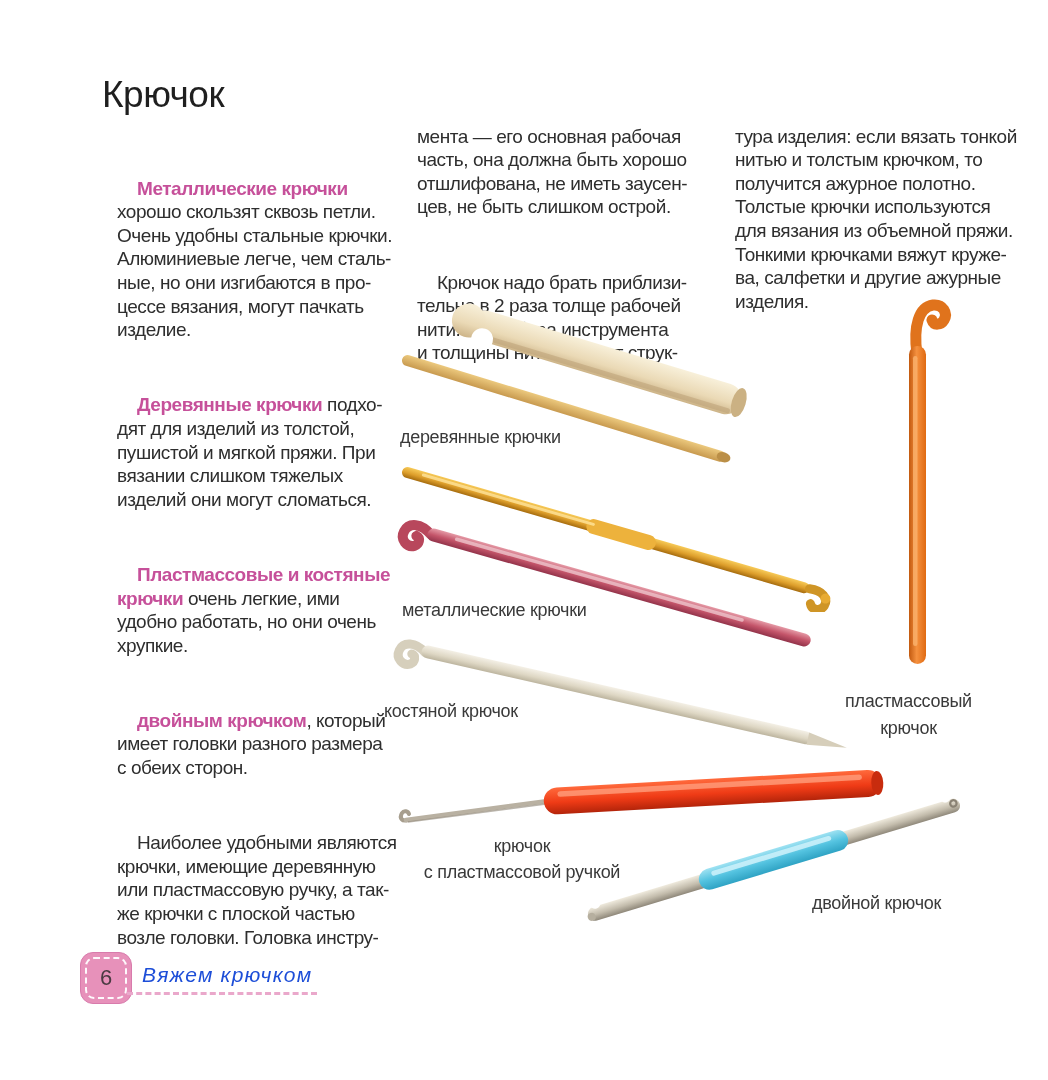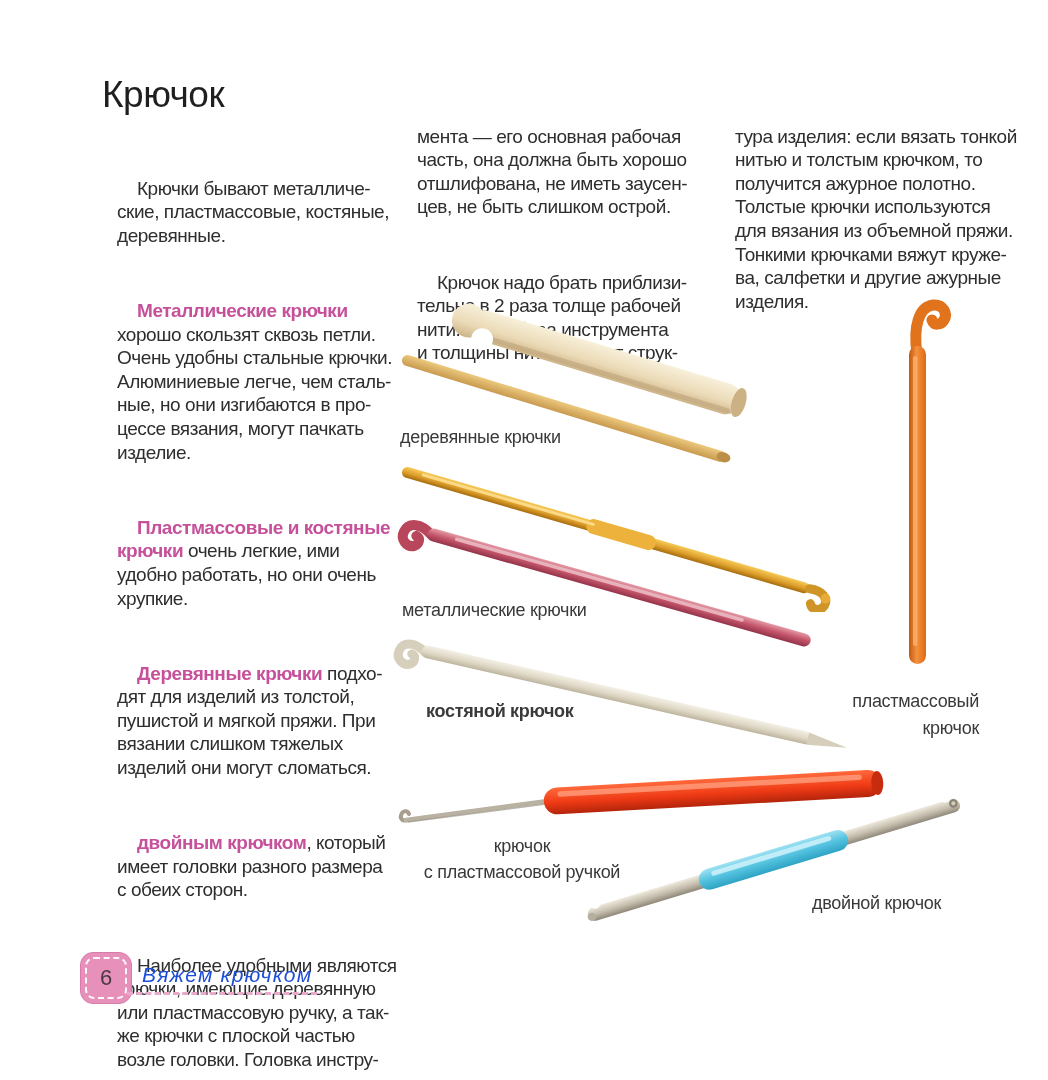--- a/index.html
+++ b/index.html
@@ -18,23 +18,23 @@
   .col-mid{left:403px;top:87px;width:330px;}
   .col-right{left:721px;top:87px;width:340px;}
   .para{white-space:pre-line;text-indent:20px;margin:14px;}
   .para.no-indent{text-indent:0;}
   .accent{color:#c6509a;font-weight:bold;}
   .caption{
     font-size:18px;color:#3a3a3a;letter-spacing:-0.3px;white-space:pre-line;line-height:26px;
   }
   .cap-wooden{left:400px;top:424px;}
   .cap-metal{left:402px;top:597px;}
-  .cap-bone{left:426px;top:698px;font-weight:bold;}
+  .cap-bone{left:384px;top:698px;}
   .cap-plastic-handle{left:392px;top:833px;width:260px;text-align:center;}
-  .cap-plastic{left:804px;top:688px;width:175px;text-align:right;line-height:27px;}
+  .cap-plastic{left:821px;top:688px;width:175px;text-align:center;line-height:27px;}
   .cap-double{left:812px;top:890px;}
   
   .page-badge{
     left:80px;top:952px;width:52px;height:52px;border-radius:13px;
     background:#e791ba;border:1px solid #d87bac;box-sizing:border-box;
   }
   .page-badge-inner{
     position:absolute;left:4px;top:4px;right:4px;bottom:4px;
     border:2px dashed rgba(255,255,255,0.95);border-radius:9px;
     display:flex;align-items:center;justify-content:center;
@@ -47,39 +47,36 @@
     left:127px;top:976px;width:190px;height:16px;border-bottom:3px dashed #eaa8cb;
   }
   svg{display:block;}
 </style>
 </head>
 <body>
 
 <div class="abs page-title">Крючок</div>
 
 <div class="abs col col-left">
-  <p class="para"><span>Крючки бывают металличе-
-ские, пластмассовые, костяные,
-деревянные.</span></p>
   <p class="para"><span class="accent">Металлические крючки</span><span>
 хорошо скользят сквозь петли.
 Очень удобны стальные крючки.
 Алюминиевые легче, чем сталь-
 ные, но они изгибаются в про-
 цессе вязания, могут пачкать
 изделие.</span></p>
-  <p class="para"><span class="accent">Пластмассовые и костяные
-крючки</span><span> очень легкие, ими
-удобно работать, но они очень
-хрупкие.</span></p>
   <p class="para"><span class="accent">Деревянные крючки</span><span> подхо-
 дят для изделий из толстой,
 пушистой и мягкой пряжи. При
 вязании слишком тяжелых
 изделий они могут сломаться.</span></p>
+  <p class="para"><span class="accent">Пластмассовые и костяные
+крючки</span><span> очень легкие, ими
+удобно работать, но они очень
+хрупкие.</span></p>
   <p class="para"><span class="accent">двойным крючком</span><span>, который
 имеет головки разного размера
 с обеих сторон.</span></p>
   <p class="para"><span>Наиболее удобными являются
 крючки, имеющие деревянную
 или пластмассовую ручку, а так-
 же крючки с плоской частью
 возле головки. Головка инстру-</span></p>
 </div>
 

